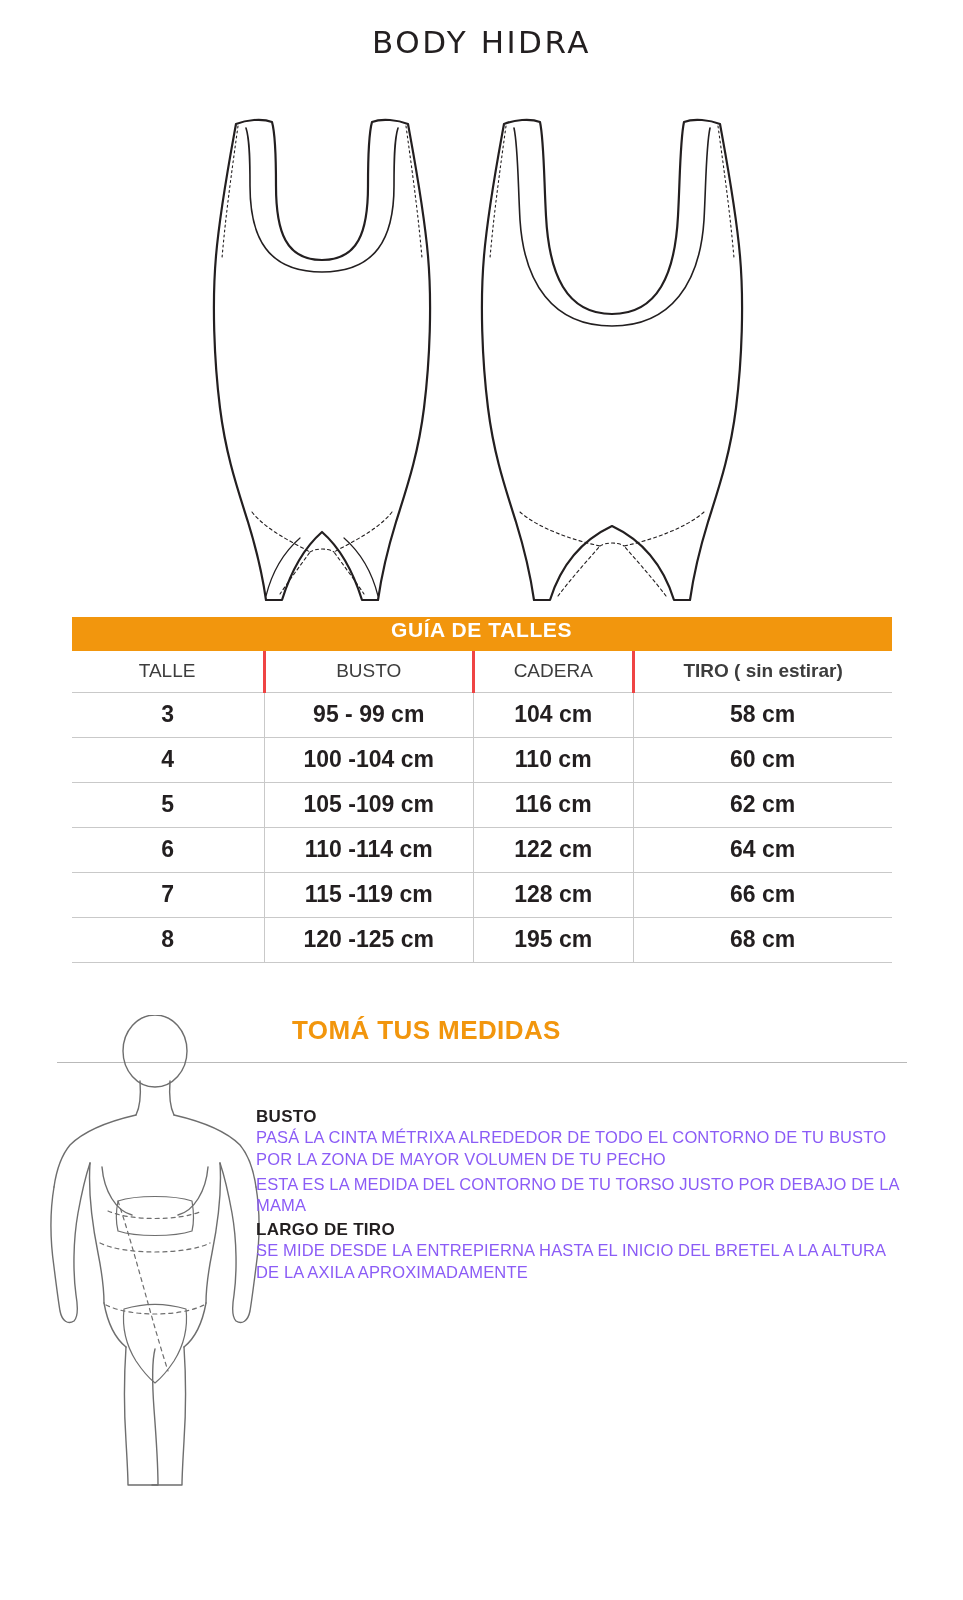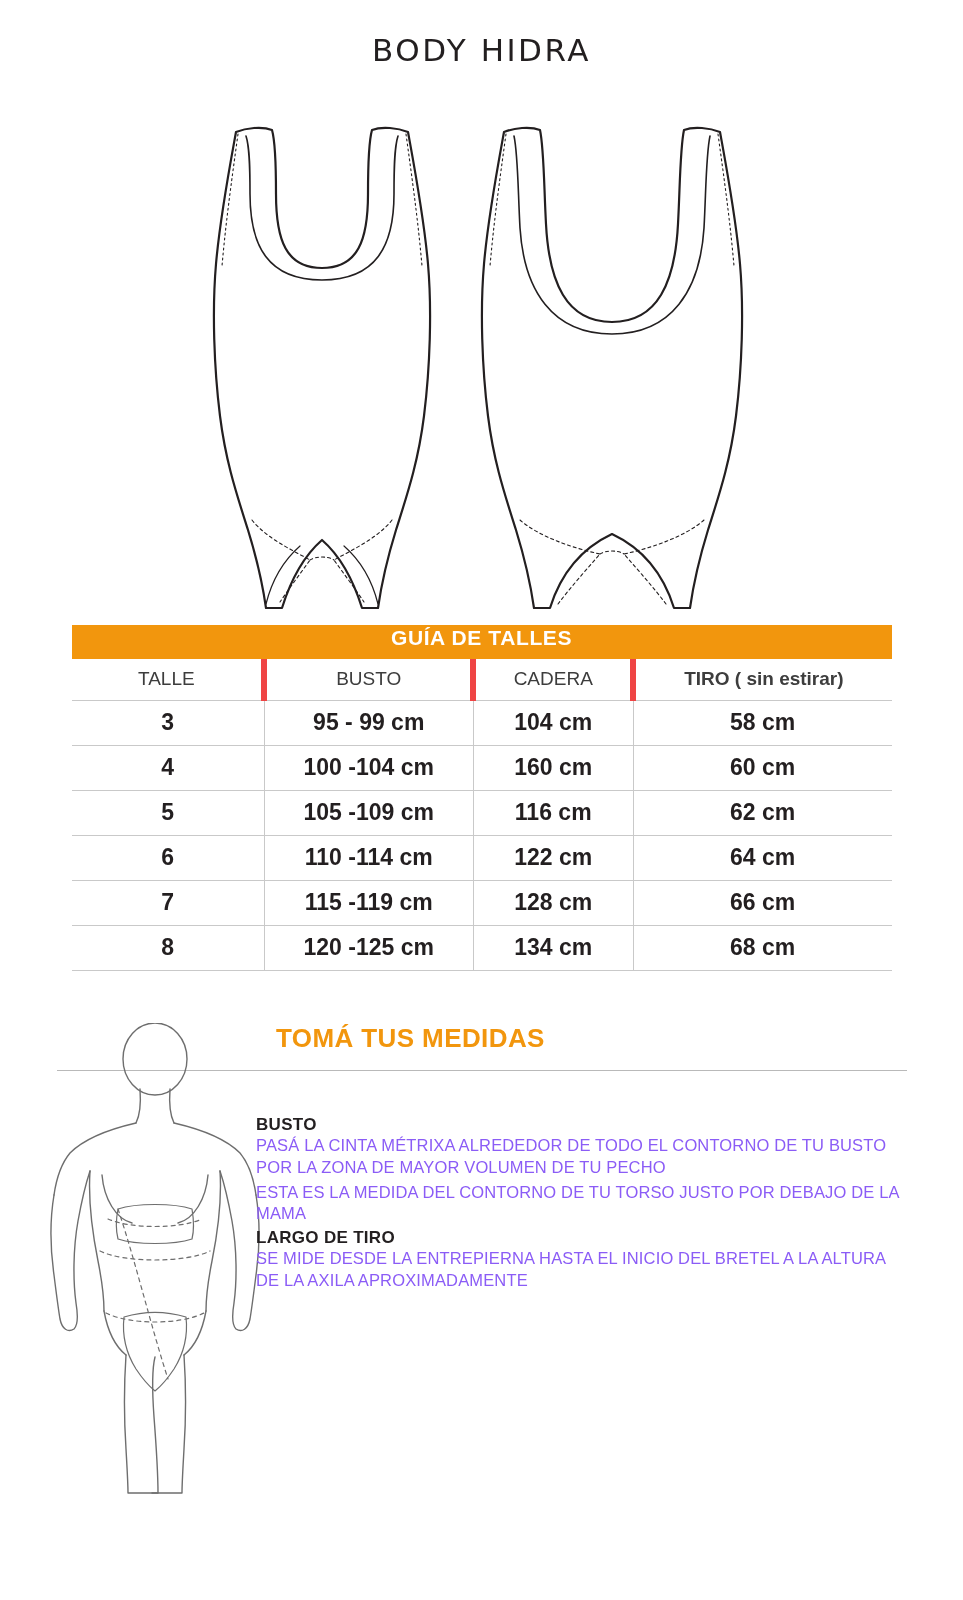--- a/index.html
+++ b/index.html
@@ -13,21 +13,21 @@
     overflow: hidden;
     position: relative;
   }
 
   
   .title {
     text-align: center;
     font-size: 31px;
     letter-spacing: 2.5px;
     font-weight: 400;
-    margin: 32px 0 0 0;
+    margin: 24px 0 0 0;
     color: #231f20;
     font-family: "DejaVu Sans", sans-serif;
   }
 
   
   .illustration {
     width: 963px;
     height: 545px;
     position: relative;
   }
@@ -56,21 +56,21 @@
   table.sizes col.c2 { width: 25.5%; }
   table.sizes col.c3 { width: 19.5%; }
   table.sizes col.c4 { width: 31.5%; }
 
   table.sizes th {
     font-weight: 400;
     font-size: 19px;
     color: #3d3d3d;
     padding: 9px 0 10px 0;
     text-align: center;
-    border-right: 6px solid #ef4444;
+    border-right: 3px solid #ef4444;
     border-bottom: 1px solid #c9c9c9;
   }
   table.sizes th:last-child { border-right: none; font-weight: bold; }
   table.sizes td {
     font-weight: 700;
     font-size: 23px;
     color: #231f20;
     text-align: center;
     padding: 8px 0 9px 0;
     border-right: 1px solid #c9c9c9;
@@ -81,21 +81,21 @@
 
   
   .measures {
     position: relative;
     width: 963px;
     margin-top: 52px;
     height: 500px;
   }
   .measures-title {
     position: absolute;
-    left: 276px;
+    left: 292px;
     top: 0px;
     font-size: 26px;
     font-weight: 700;
     color: #f2960d;
     letter-spacing: .4px;
   }
   .hr-line {
     position: absolute;
     left: 57px;
     top: 47px;
@@ -230,21 +230,21 @@
     <tbody>
       <tr>
         <td>3</td>
         <td>95 - 99 cm</td>
         <td>104 cm</td>
         <td>58 cm</td>
       </tr>
       <tr>
         <td>4</td>
         <td>100 -104 cm</td>
-        <td>160 cm</td>
+        <td>110 cm</td>
         <td>60 cm</td>
       </tr>
       <tr>
         <td>5</td>
         <td>105 -109 cm</td>
         <td>116 cm</td>
         <td>62 cm</td>
       </tr>
       <tr>
         <td>6</td>
@@ -254,21 +254,21 @@
       </tr>
       <tr>
         <td>7</td>
         <td>115 -119 cm</td>
         <td>128 cm</td>
         <td>66 cm</td>
       </tr>
       <tr>
         <td>8</td>
         <td>120 -125 cm</td>
-        <td>134 cm</td>
+        <td>195 cm</td>
         <td>68 cm</td>
       </tr>
     </tbody>
   </table>
 </div>
 
 <div class="measures">
   <div class="measures-title">TOMÁ TUS MEDIDAS</div>
   <div class="hr-line"></div>
 

